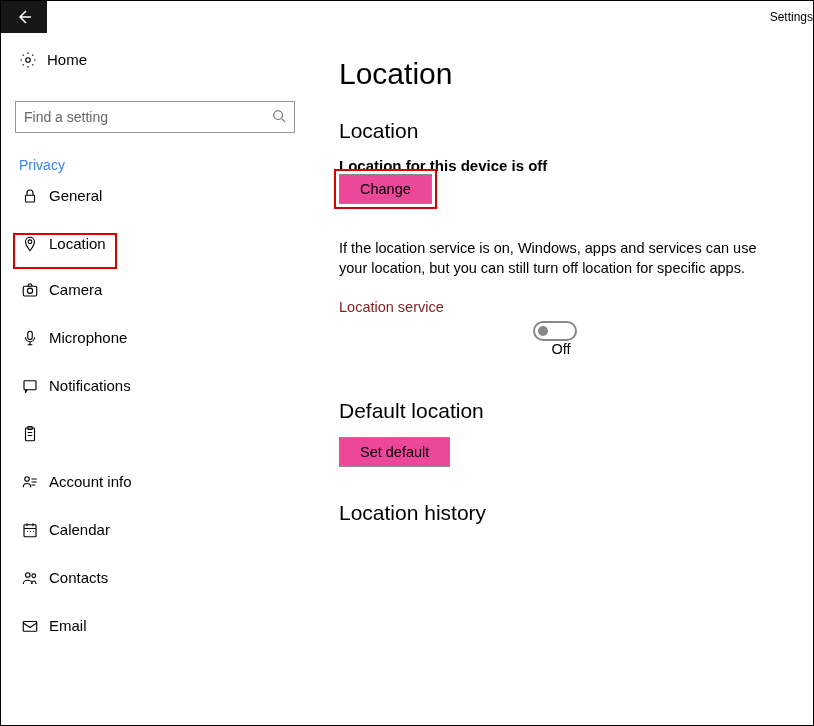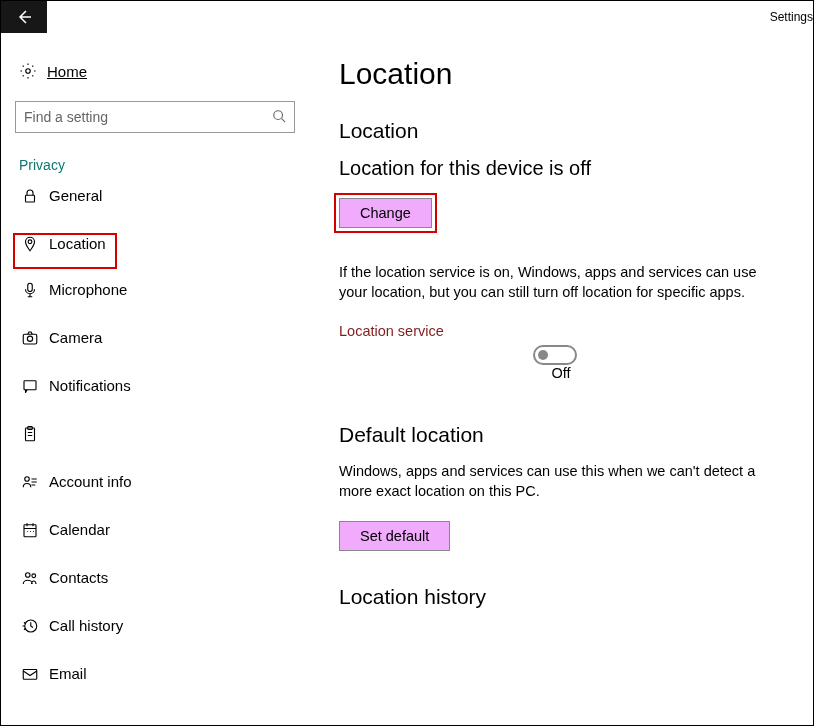--- a/index.html
+++ b/index.html
@@ -40,26 +40,25 @@
     display: flex;
     height: calc(100% - 32px);
   }
   .sidebar {
     width: 308px;
     padding: 18px 12px 0 12px;
     flex-shrink: 0;
   }
   .home-row {
     display: flex;
-    align-items: center;
+    align-items: flex-start;
     height: 40px;
     padding-left: 6px;
     cursor: pointer;
     margin-bottom: 10px;
-    text-decoration: underline;
   }
   .home-row .icon-slot { width: 28px; display:flex; align-items:center; }
   .home-row span.label { font-size: 15px; }
   .search-box {
     height: 32px;
     border: 1px solid #999;
     display: flex;
     align-items: center;
     padding: 0 8px;
     margin: 0 2px 24px 2px;
@@ -68,21 +67,21 @@
     flex: 1;
     border: none;
     outline: none;
     font-size: 14px;
     color: #333;
     background: transparent;
   }
   .search-box input::placeholder { color: #666; }
   .search-icon { color: #666; }
   .group-header {
-    color: #0f766e;
+    color: #3b82f6;
     font-size: 14px;
     padding: 0 6px 12px 6px;
   }
   .nav-item {
     display: flex;
     align-items: flex-start;
     height: 44px;
     padding-left: 6px;
     cursor: pointer;
     font-size: 15px;
@@ -117,25 +116,26 @@
     font-size: 21px;
     margin-bottom: 14px;
   }
   .main p {
     font-size: 14.5px;
     line-height: 1.4;
     color: #000;
     margin-bottom: 20px;
   }
   .status-line {
-    font-size: 20px;
-    margin-bottom: 18px;
+    font-size: 15px;
+    margin-bottom: 0;
+    font-weight: bold;
   }
   .btn {
-    background: #f0abfc;
+    background: #ec4899;
     border: 1px solid #888;
     padding: 6px 20px;
     font-size: 14.5px;
     cursor: pointer;
     font-family: inherit;
   }
   .btn.highlight-border {
     outline: 2px solid #d60000;
     outline-offset: 3px;
   }
@@ -236,41 +236,41 @@
             <circle cx="12" cy="9" r="2.5"></circle>
             <path d="M12 3a6 6 0 016 6c0 4-6 12-6 12S6 13 6 9a6 6 0 016-6z"></path>
           </svg>
       </span>
       <span>Location</span>
     </div>
 
     <div class="nav-item">
       <span class="icon-slot">
         <svg viewBox="0 0 24 24" fill="none" stroke-width="1.5">
-            <rect x="9" y="3" width="6" height="11" rx="3"></rect>
-            <path d="M6 11a6 6 0 0012 0M12 17v4M9 21h6"></path>
-          </svg>
-      </span>
-      <span>Microphone</span>
-    </div>
-
-    <div class="nav-item">
-      <span class="icon-slot">
-        <svg viewBox="0 0 24 24" fill="none" stroke-width="1.5">
             <rect x="3" y="7" width="18" height="13" rx="2"></rect>
             <circle cx="12" cy="13" r="3.5"></circle>
             <path d="M9 7l1.5-3h3L15 7"></path>
           </svg>
       </span>
       <span>Camera</span>
     </div>
 
     <div class="nav-item">
       <span class="icon-slot">
         <svg viewBox="0 0 24 24" fill="none" stroke-width="1.5">
+            <rect x="9" y="3" width="6" height="11" rx="3"></rect>
+            <path d="M6 11a6 6 0 0012 0M12 17v4M9 21h6"></path>
+          </svg>
+      </span>
+      <span>Microphone</span>
+    </div>
+
+    <div class="nav-item">
+      <span class="icon-slot">
+        <svg viewBox="0 0 24 24" fill="none" stroke-width="1.5">
             <rect x="4" y="5" width="16" height="12" rx="1"></rect>
             <path d="M8 17l-2 4v-4"></path>
           </svg>
       </span>
       <span>Notifications</span>
     </div>
 
     <div class="nav-item">
       <span class="icon-slot">
         <svg viewBox="0 0 24 24" fill="none" stroke-width="1.5">
@@ -305,29 +305,20 @@
       <span class="icon-slot">
         <svg viewBox="0 0 24 24" fill="none" stroke-width="1.5">
             <circle cx="9" cy="8" r="3"></circle>
             <circle cx="17" cy="9" r="2.5"></circle>
             <path d="M3 20c0-3 3-5 6-5s6 2 6 5M14 20c0-2 1.5-4 3-4s3 2 3 4"></path>
           </svg>
       </span>
       <span>Contacts</span>
     </div>
 
-    <div class="nav-item">
-      <span class="icon-slot">
-        <svg viewBox="0 0 24 24" fill="none" stroke-width="1.5">
-            <circle cx="13" cy="12" r="8"></circle>
-            <path d="M13 7v5l3 2M2 12h3M4 7l2 2M4 17l2-2"></path>
-          </svg>
-      </span>
-      <span>Call history</span>
-    </div>
 
     <div class="nav-item">
       <span class="icon-slot">
         <svg viewBox="0 0 24 24" fill="none" stroke-width="1.5">
             <rect x="3" y="6" width="18" height="13" rx="1"></rect>
             <path d="M3 8l9 6 9-6"></path>
           </svg>
       </span>
       <span>Email</span>
     </div>
@@ -347,20 +338,19 @@
     <div class="disabled-label">Location service</div>
     <div class="toggle-row">
       <div class="toggle">
           <div class="knob"></div>
         </div>
       <span class="toggle-state">Off</span>
     </div>
 
     <div style="height:20px"></div>
     <h2>Default location</h2>
-    <p>Windows, apps and services can use this when we can't detect a more exact location on this PC.</p>
     <div class="section-gap">
       <button class="btn">Set default</button>
     </div>
 
     <h2>Location history</h2>
   </div>
 </div>
 
 </body></html>

